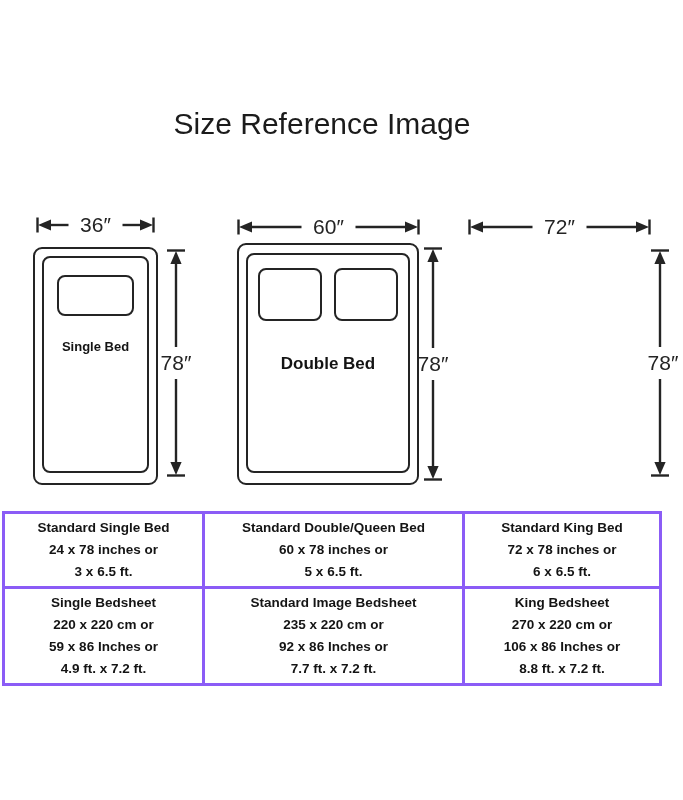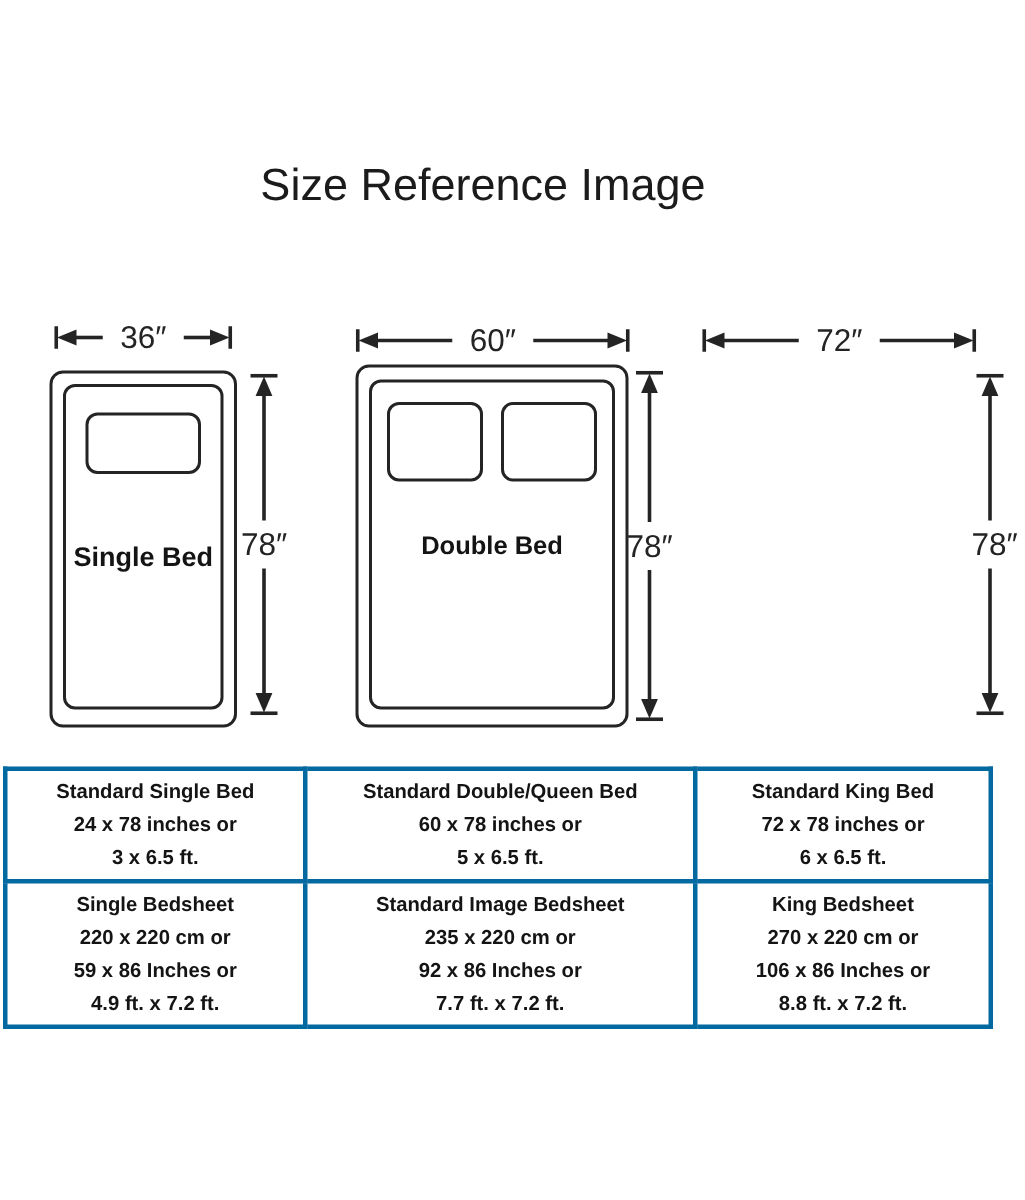--- a/index.html
+++ b/index.html
@@ -29,41 +29,41 @@
   .bed-single .pillows { top:17px; }
   .bed-single .pillow  { width:77px; height:41px; }
   .bed-double .pillows { top:13px; gap:12px; }
   .bed-double .pillow  { width:64px; height:53px; }
   .bed-king   .pillows { top:12px; gap:15px; }
   .bed-king   .pillow  { width:64px; height:44px; }
   .bed-label {
     position:absolute; left:0; right:0; text-align:center;
     font-weight:700; color:#141414;
   }
-  .bed-single .bed-label { top:112px; font-size:18px; }
+  .bed-single .bed-label { top:90px; font-size:13px; }
   .bed-double .bed-label { top:109px; font-size:17px; }
   .bed-king   .bed-label { top:105px; font-size:15px; }
 
   
   svg.arrow { position:absolute; overflow:visible; }
   svg.arrow line { stroke:#242424; stroke-width:2.4; }
   svg.arrow polygon { fill:#242424; }
   svg.arrow text {
     font-family:"Liberation Sans", sans-serif; font-size:21px;
     fill:#242424; text-anchor:middle;
   }
 
   
   .size-table {
     position:absolute; left:2px; top:511px; width:657px;
     border-collapse:collapse; table-layout:fixed; background:#fff;
     font-size:13.5px; font-weight:700; color:#141414; text-align:center;
   }
   .size-table td {
-    border:3px solid #0369a1; vertical-align:top;
+    border:3px solid #8b5cf6; vertical-align:top;
     padding:3px 4px 0 4px; line-height:22px;
   }
   .size-table tr.r1 td { height:69px; }
   .size-table tr.r2 td { height:91px; }
 </style>
 </head>
 <body>
 
 <div class="canvas">
 

